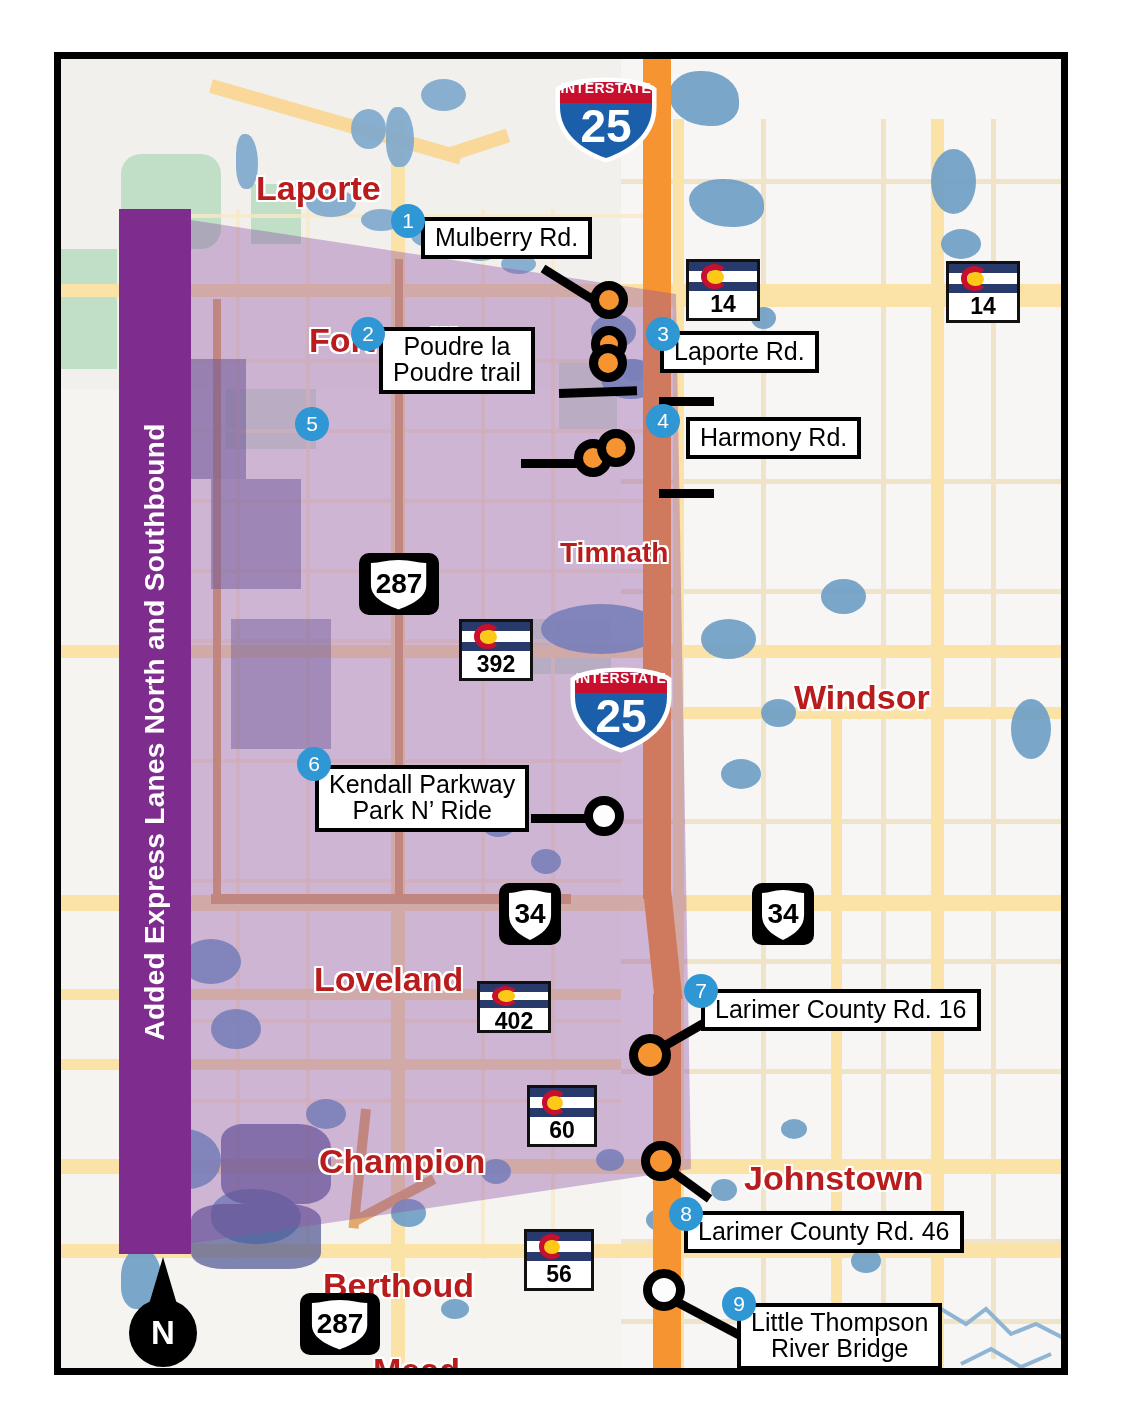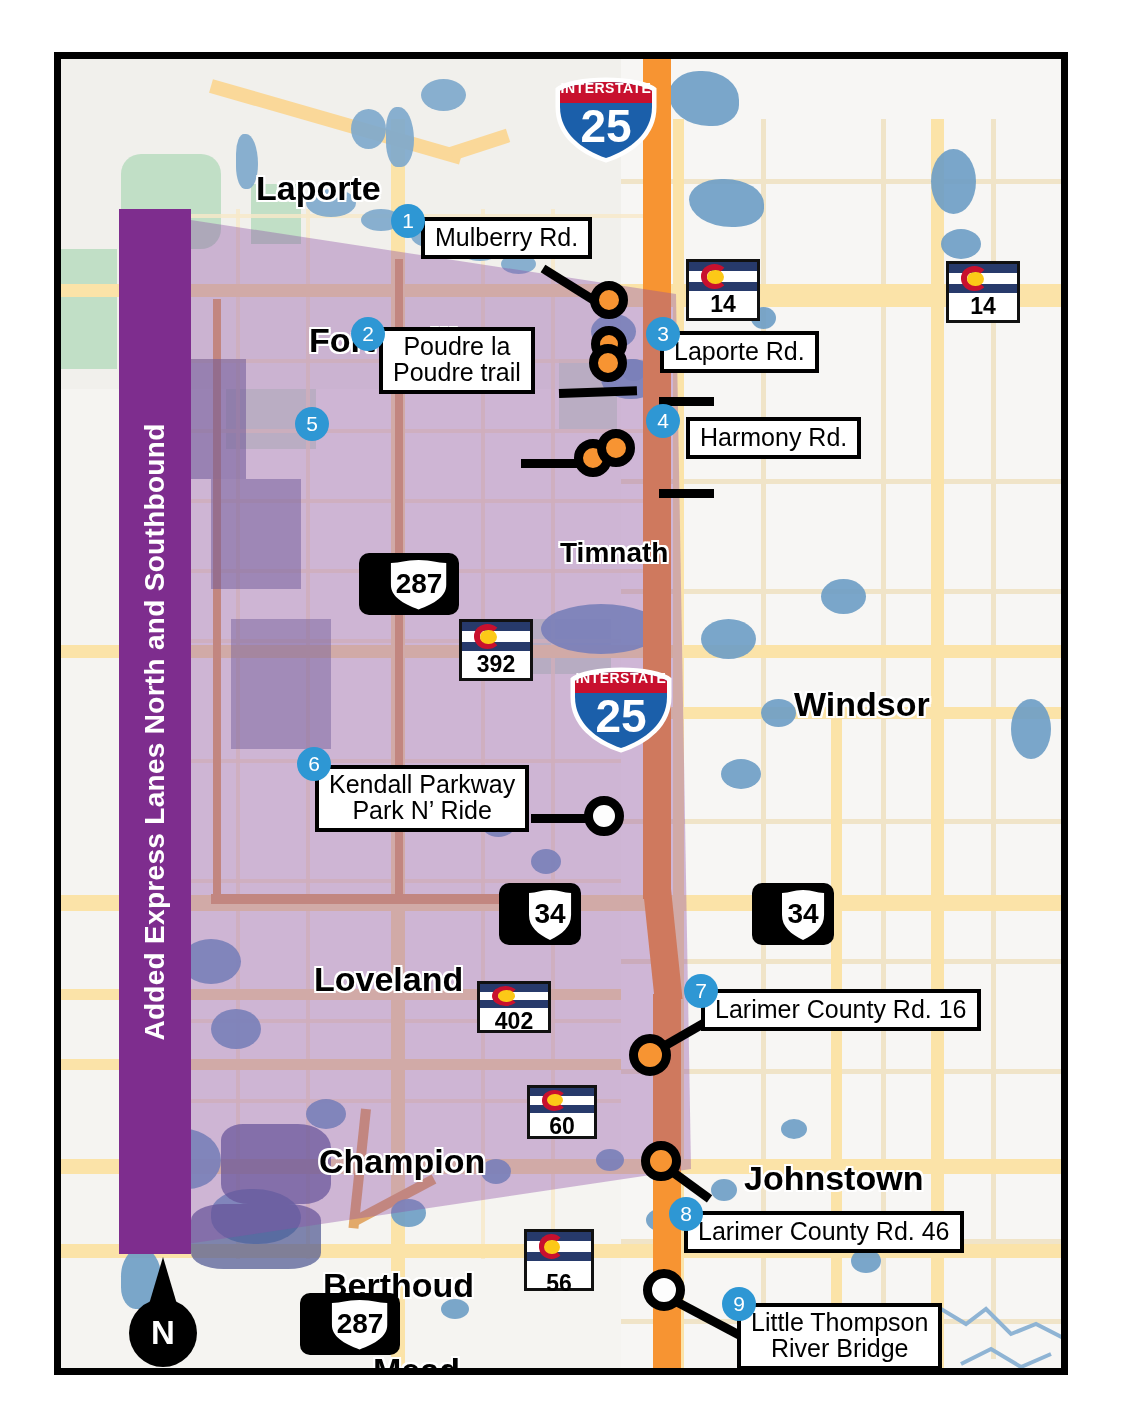--- a/index.html
+++ b/index.html
@@ -100,21 +100,21 @@
     color: #ffffff;
     font-size: 28px;
     font-weight: bold;
     letter-spacing: .3px;
     font-family: "Liberation Sans", sans-serif;
   }
 
   
   .city {
     position: absolute;
-    color: #000000;
+    color: #b91c1c;
     font-weight: bold;
     font-family: "Liberation Sans", sans-serif;
     white-space: nowrap;
     text-shadow:
       -2px -2px 0 #fff,  2px -2px 0 #fff,
       -2px  2px 0 #fff,  2px  2px 0 #fff,
       -2px  0   0 #fff,  2px  0   0 #fff,
        0   -2px 0 #fff,  0    2px 0 #fff;
   }
 
@@ -231,21 +231,20 @@
 
   
   .us-shield {
     position: absolute;
     background: #000000;
     border-radius: 10px;
     z-index: 32;
     display: flex;
     align-items: center;
     justify-content: center;
-    padding-left: 20px;
   }
   .us-shield .inner {
     width: 84%;
     height: 80%;
     position: relative;
     display: flex;
     align-items: center;
     justify-content: center;
   }
   .us-shield .inner svg { position: absolute; inset: 0; }
@@ -408,21 +407,21 @@
 
     <div class="i25" style="left:582px;top:0px;width:28px;height:840px;"></div>
     <div class="i25" style="left:582px;top:830px;width:28px;height:110px;transform:skewX(6deg);transform-origin:50% 0;"></div>
     <div class="i25" style="left:592px;top:935px;width:28px;height:390px;"></div>
 
     <div id="purple-wedge"></div>
 
     <div class="city" style="left:195px;top:110px;font-size:34px;">Laporte</div>
     <div class="city" style="left:248px;top:262px;font-size:34px;">Fort Collins</div>
     <div class="city" style="left:499px;top:478px;font-size:28px;">Timnath</div>
-    <div class="city" style="left:733px;top:619px;font-size:34px;margin-top:7px;">Windsor</div>
+    <div class="city" style="left:733px;top:619px;font-size:34px;">Windsor</div>
     <div class="city" style="left:253px;top:901px;font-size:34px;">Loveland</div>
     <div class="city" style="left:258px;top:1083px;font-size:34px;">Champion</div>
     <div class="city" style="left:683px;top:1100px;font-size:34px;">Johnstown</div>
     <div class="city" style="left:262px;top:1207px;font-size:34px;">Berthoud</div>
     <div class="city" style="left:312px;top:1292px;font-size:34px;">Mead</div>
 
     <div class="leader" style="left:482px;top:205px;width:80px;transform:rotate(32deg);"></div>
     <div class="leader" style="left:498px;top:330px;width:78px;transform:rotate(-2deg);"></div>
     <div class="leader" style="left:598px;top:338px;width:55px;transform:rotate(0deg);"></div>
     <div class="leader" style="left:598px;top:430px;width:55px;"></div>
@@ -536,30 +535,30 @@
 
     <div class="co-shield" style="left:416px;top:922px;width:74px;height:52px;">
       <div class="co-flag">
         <div class="stripe"></div>
           <div class="cee"></div>
           <div class="dot"></div>
       </div>
       <div class="co-num" style="font-size:23px;">402</div>
     </div>
 
-    <div class="co-shield" style="left:466px;top:1026px;width:70px;height:54px;">
+    <div class="co-shield" style="left:466px;top:1026px;width:70px;height:62px;">
       <div class="co-flag">
         <div class="stripe"></div>
           <div class="cee"></div>
           <div class="dot"></div>
       </div>
       <div class="co-num" style="font-size:23px;">60</div>
     </div>
 
-    <div class="co-shield" style="left:463px;top:1170px;width:70px;height:62px;gap:9px;">
+    <div class="co-shield" style="left:463px;top:1170px;width:70px;height:62px;">
       <div class="co-flag">
         <div class="stripe"></div>
           <div class="cee"></div>
           <div class="dot"></div>
       </div>
       <div class="co-num" style="font-size:23px;">56</div>
     </div>
 
     <div class="us-shield" style="left:298px;top:494px;width:80px;height:62px;">
       <div class="inner">

